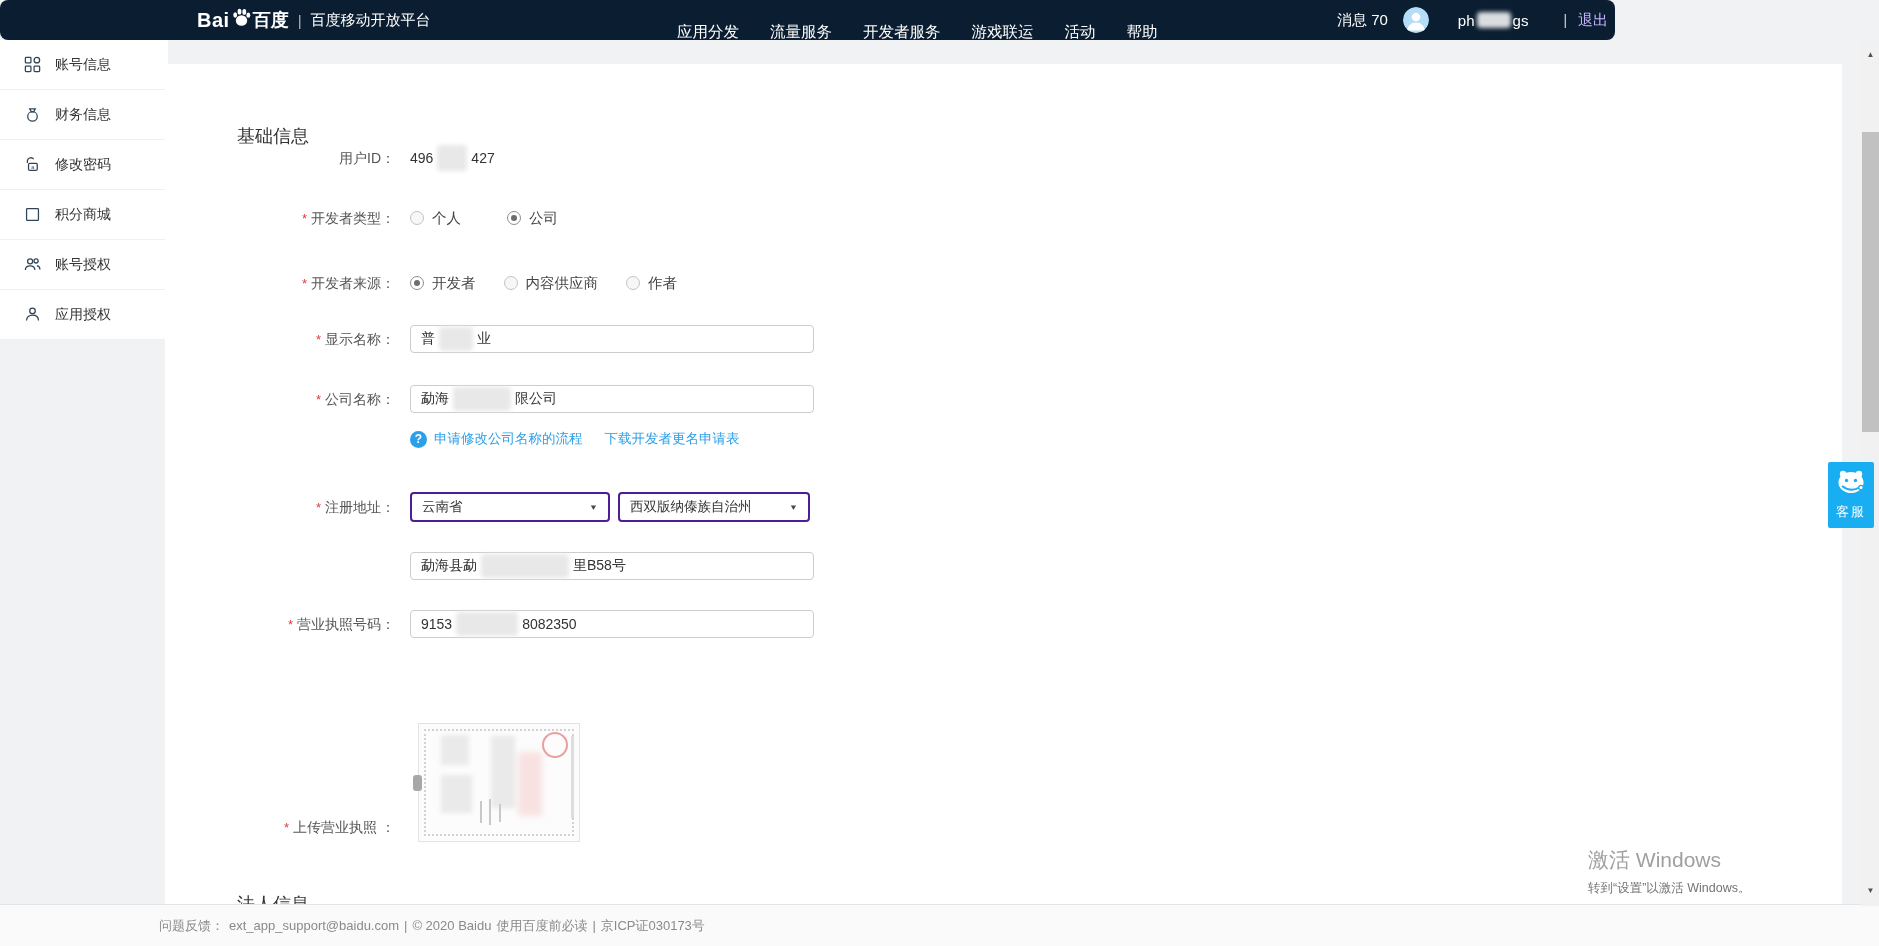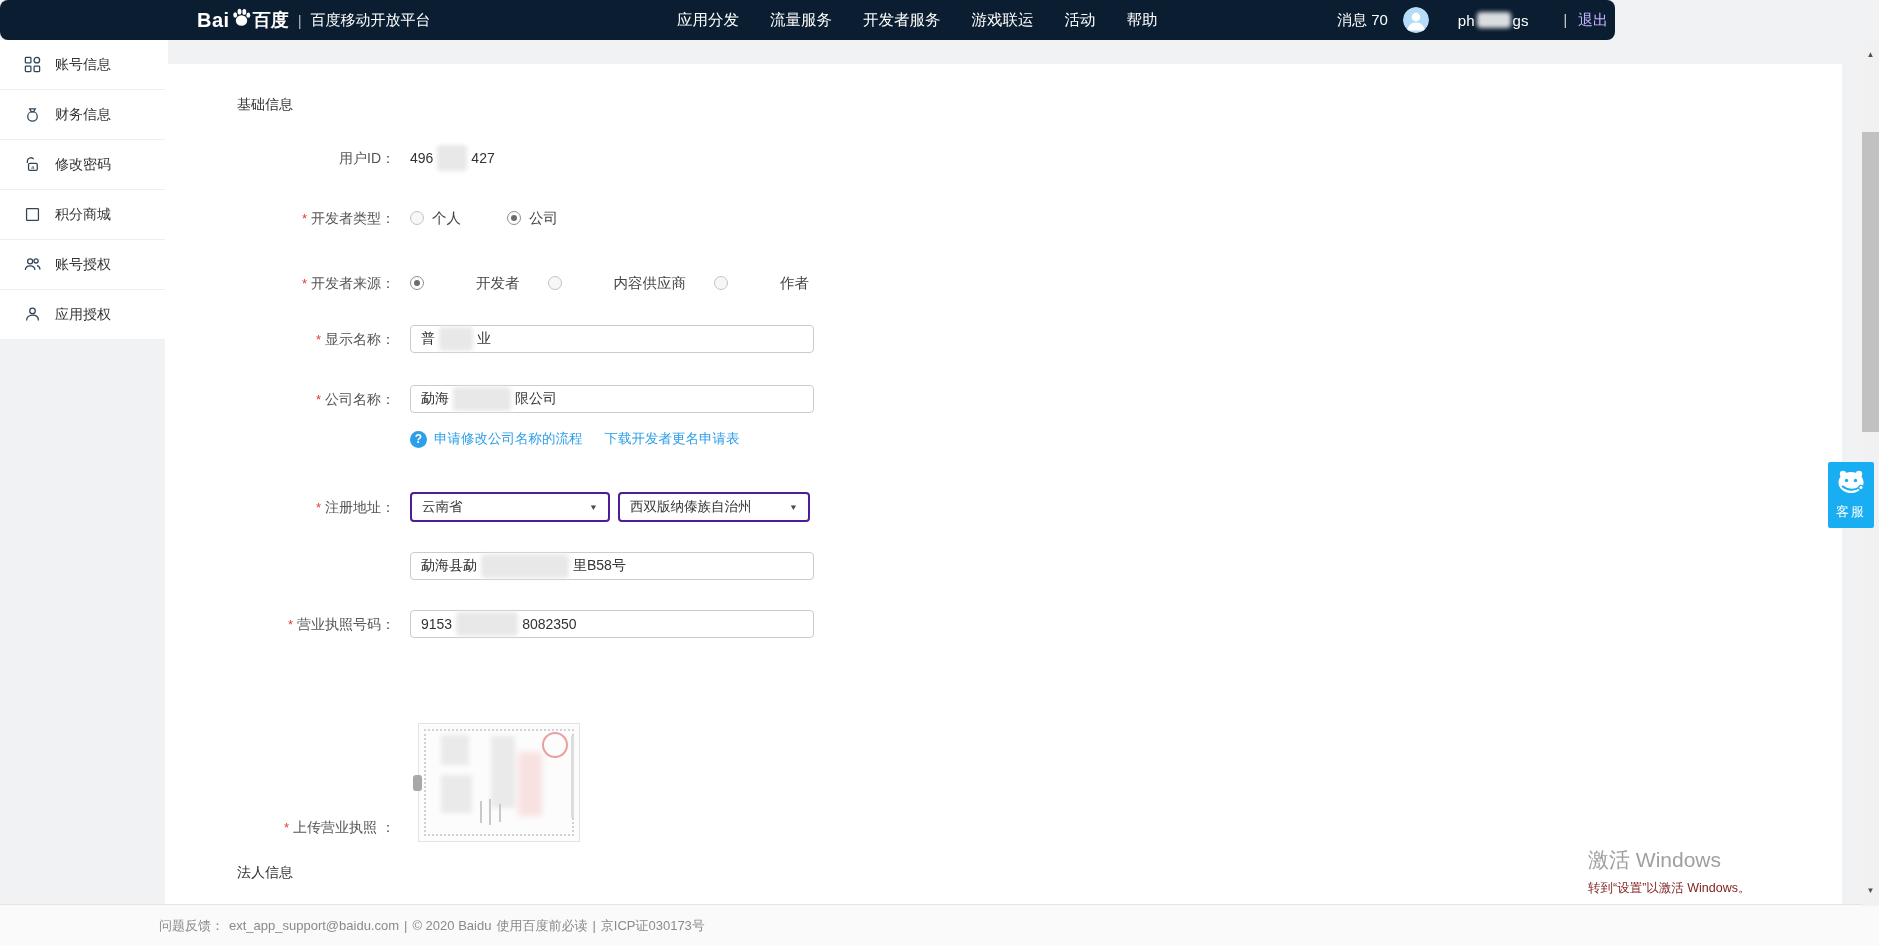--- a/index.html
+++ b/index.html
@@ -8,52 +8,52 @@
   .page { position:absolute; inset:0; }
 
   
   .navbar { position:absolute; left:0; top:0; width:1615px; height:40px; background:#0b1e31; color:#fff;border-radius:8px; }
   .nav-logo { position:absolute; left:197px; top:0; height:40px; display:flex; align-items:center; cursor:pointer; }
   .logo-bai { font-size:20px; font-weight:bold; letter-spacing:.5px; }
   .logo-paw { width:21px; height:21px; margin:0 1px 6px 1px; display:inline-flex; }
   .logo-baidu { font-size:18px; font-weight:bold; }
   .logo-sep { margin:0 9px; color:rgba(255,255,255,.65); font-size:15px; font-weight:200; }
   .logo-platform { font-size:15px; color:#fff; }
-  .nav-menu { position:absolute; left:677px; top:0; height:40px; display:flex; align-items:center; gap:31px; }
+  .nav-menu { position:absolute; left:677px; top:12px; height:40px; display:flex; align-items:center; gap:31px; }
   .nav-item { font-size:15.5px; color:#fff; cursor:pointer; white-space:nowrap; }
   .nav-right { position:absolute; left:1337px; top:0; height:40px; display:flex; align-items:center; }
   .nav-msg { font-size:15px; cursor:pointer; }
   .avatar { width:26px; height:26px; margin-left:15px; border-radius:50%; overflow:hidden; display:inline-flex; cursor:pointer; }
   .nav-user { margin-left:29px; font-size:15px; display:inline-flex; align-items:center; cursor:pointer; }
   .nav-pipe { margin-left:35px; color:rgba(255,255,255,.8); font-size:14px; }
   .nav-logout { margin-left:11px; font-size:15px; color:#c4b5fd; cursor:pointer; }
 
   
   .sidebar { position:absolute; left:0; top:40px; width:168px; background:#fff; }
   .side-item { height:50px; display:flex; align-items:center; padding-left:23px; border-bottom:1px solid #edeff1; cursor:pointer; }
   .side-item .sicon { width:19px; height:19px; display:inline-flex; margin-right:13px; }
   .side-item .slabel { font-size:14px; color:#333; }
 
   
   .card { position:absolute; left:165px; top:64px; width:1677px; height:840px; background:#fff; }
-  .sec-title { position:absolute; left:72px; font-size:14px; font-weight:normal; color:#333; }
+  .sec-title { position:absolute; left:72px; font-size:18px; font-weight:normal; color:#333;margin-top:28px; }
   .t1 { top:32px; }
   .t2 { top:800px; }
   .frow { position:absolute; left:0; right:20px; display:flex; align-items:center; }
   .frow.topalign { align-items:flex-end;margin-top:40px; }
   .flabel { width:230px; text-align:right; font-size:14px; color:#555; line-height:28px; flex:none; white-space:nowrap; }
   .req { color:#e3393c; margin-right:4px; font-size:13px; }
   .req.hidden { visibility:hidden; }
   .fcontent { margin-left:15px; display:flex; align-items:center; }
   .fval { font-size:14px; color:#333; display:flex; align-items:center; }
   .blur { display:inline-block; height:24px; background:#e8e8e8; border-radius:4px; filter:blur(2px); margin:0 4px; flex:none; }
   .blur.dark { background:rgba(255,255,255,.85); height:16px; margin:0 2px; }
   .opt { display:flex; align-items:center; }
   .radios.type .opt { margin-right:46px; }
-  .radios.src  .opt { margin-right:28px;gap:44px; }
+  .radios.src  .opt { margin-right:28px; }
   .radio { width:14px; height:14px; border-radius:50%; border:1px solid #c3c3c3; background:#f7f7f7; margin-right:8px; position:relative; flex:none; cursor:pointer; }
   .radio.checked { border-color:#8f8f8f; background:#fff; }
   .radio.checked::after { content:''; position:absolute; inset:3px; border-radius:50%; background:#6d6d6d; }
   .rlabel { font-size:14.5px; color:#444; }
   .tinput { width:404px; height:28px; border:1px solid #ccc; border-radius:4px; background:#fff; display:flex; align-items:center; padding:0 10px; font-size:14px; color:#333; cursor:text; }
   .tselect { height:30px; border:2px solid #4c1d95; border-radius:4px; background:#fff; display:flex; align-items:center; justify-content:space-between; padding:0 10px; font-size:13.5px; color:#333; cursor:pointer; }
   .sel-arrow { font-size:9px; color:#4a4a4a; transform:scaleY(.9); }
   .help-ico { width:17px; height:17px; border-radius:50%; background:#2b9fe8; color:#fff; font-size:12px; font-weight:bold; display:inline-flex; align-items:center; justify-content:center; flex:none; cursor:pointer; }
   .hlink { font-size:13.5px; color:#2d9fe8; cursor:pointer; white-space:nowrap; }
   .hlink.l1 { margin-left:7px; }
@@ -79,21 +79,21 @@
   .footer { position:absolute; left:0; top:904px; width:1879px; height:42px; background:#fafafa; border-top:1px solid #e5e5e5; display:flex; align-items:center; padding-left:159px; font-size:13px; color:#8a8a8a; }
   .footer span { margin-right:5px; white-space:nowrap; }
 
   
   .kefu { position:absolute; left:1828px; top:462px; width:46px; height:66px; background:#19adf2; border-radius:2px; display:flex; flex-direction:column; align-items:center; padding-top:7px; cursor:pointer; z-index:5; }
   .kefu-label { color:#fff; font-size:13px; letter-spacing:2px; margin-top:3px; }
 
   
   .watermark { position:absolute; left:1588px; top:846px; z-index:6; pointer-events:none; }
   .wm1 { font-size:21px; color:#9f9f9f; }
-  .wm2 { font-size:12.5px; color:#7f1d1d; margin-top:6px;text-align:center; }
+  .wm2 { font-size:12.5px; color:#737373; margin-top:6px;text-align:center; }
 
   
   .scrollbar { position:absolute; left:1862px; top:40px; width:17px; height:866px; background:#f1f1f1; z-index:4; }
   .sb-btn { position:absolute; left:0; width:17px; height:17px; display:flex; align-items:center; justify-content:center; font-size:8px; color:#505050; cursor:pointer; }
   .sb-up { top:6px; }
   .sb-down { top:842px; }
   .sb-thumb { position:absolute; left:0; top:92px; width:17px; height:300px; background:#c1c1c1; cursor:pointer; }
 </style>
 </head>
 <body>

